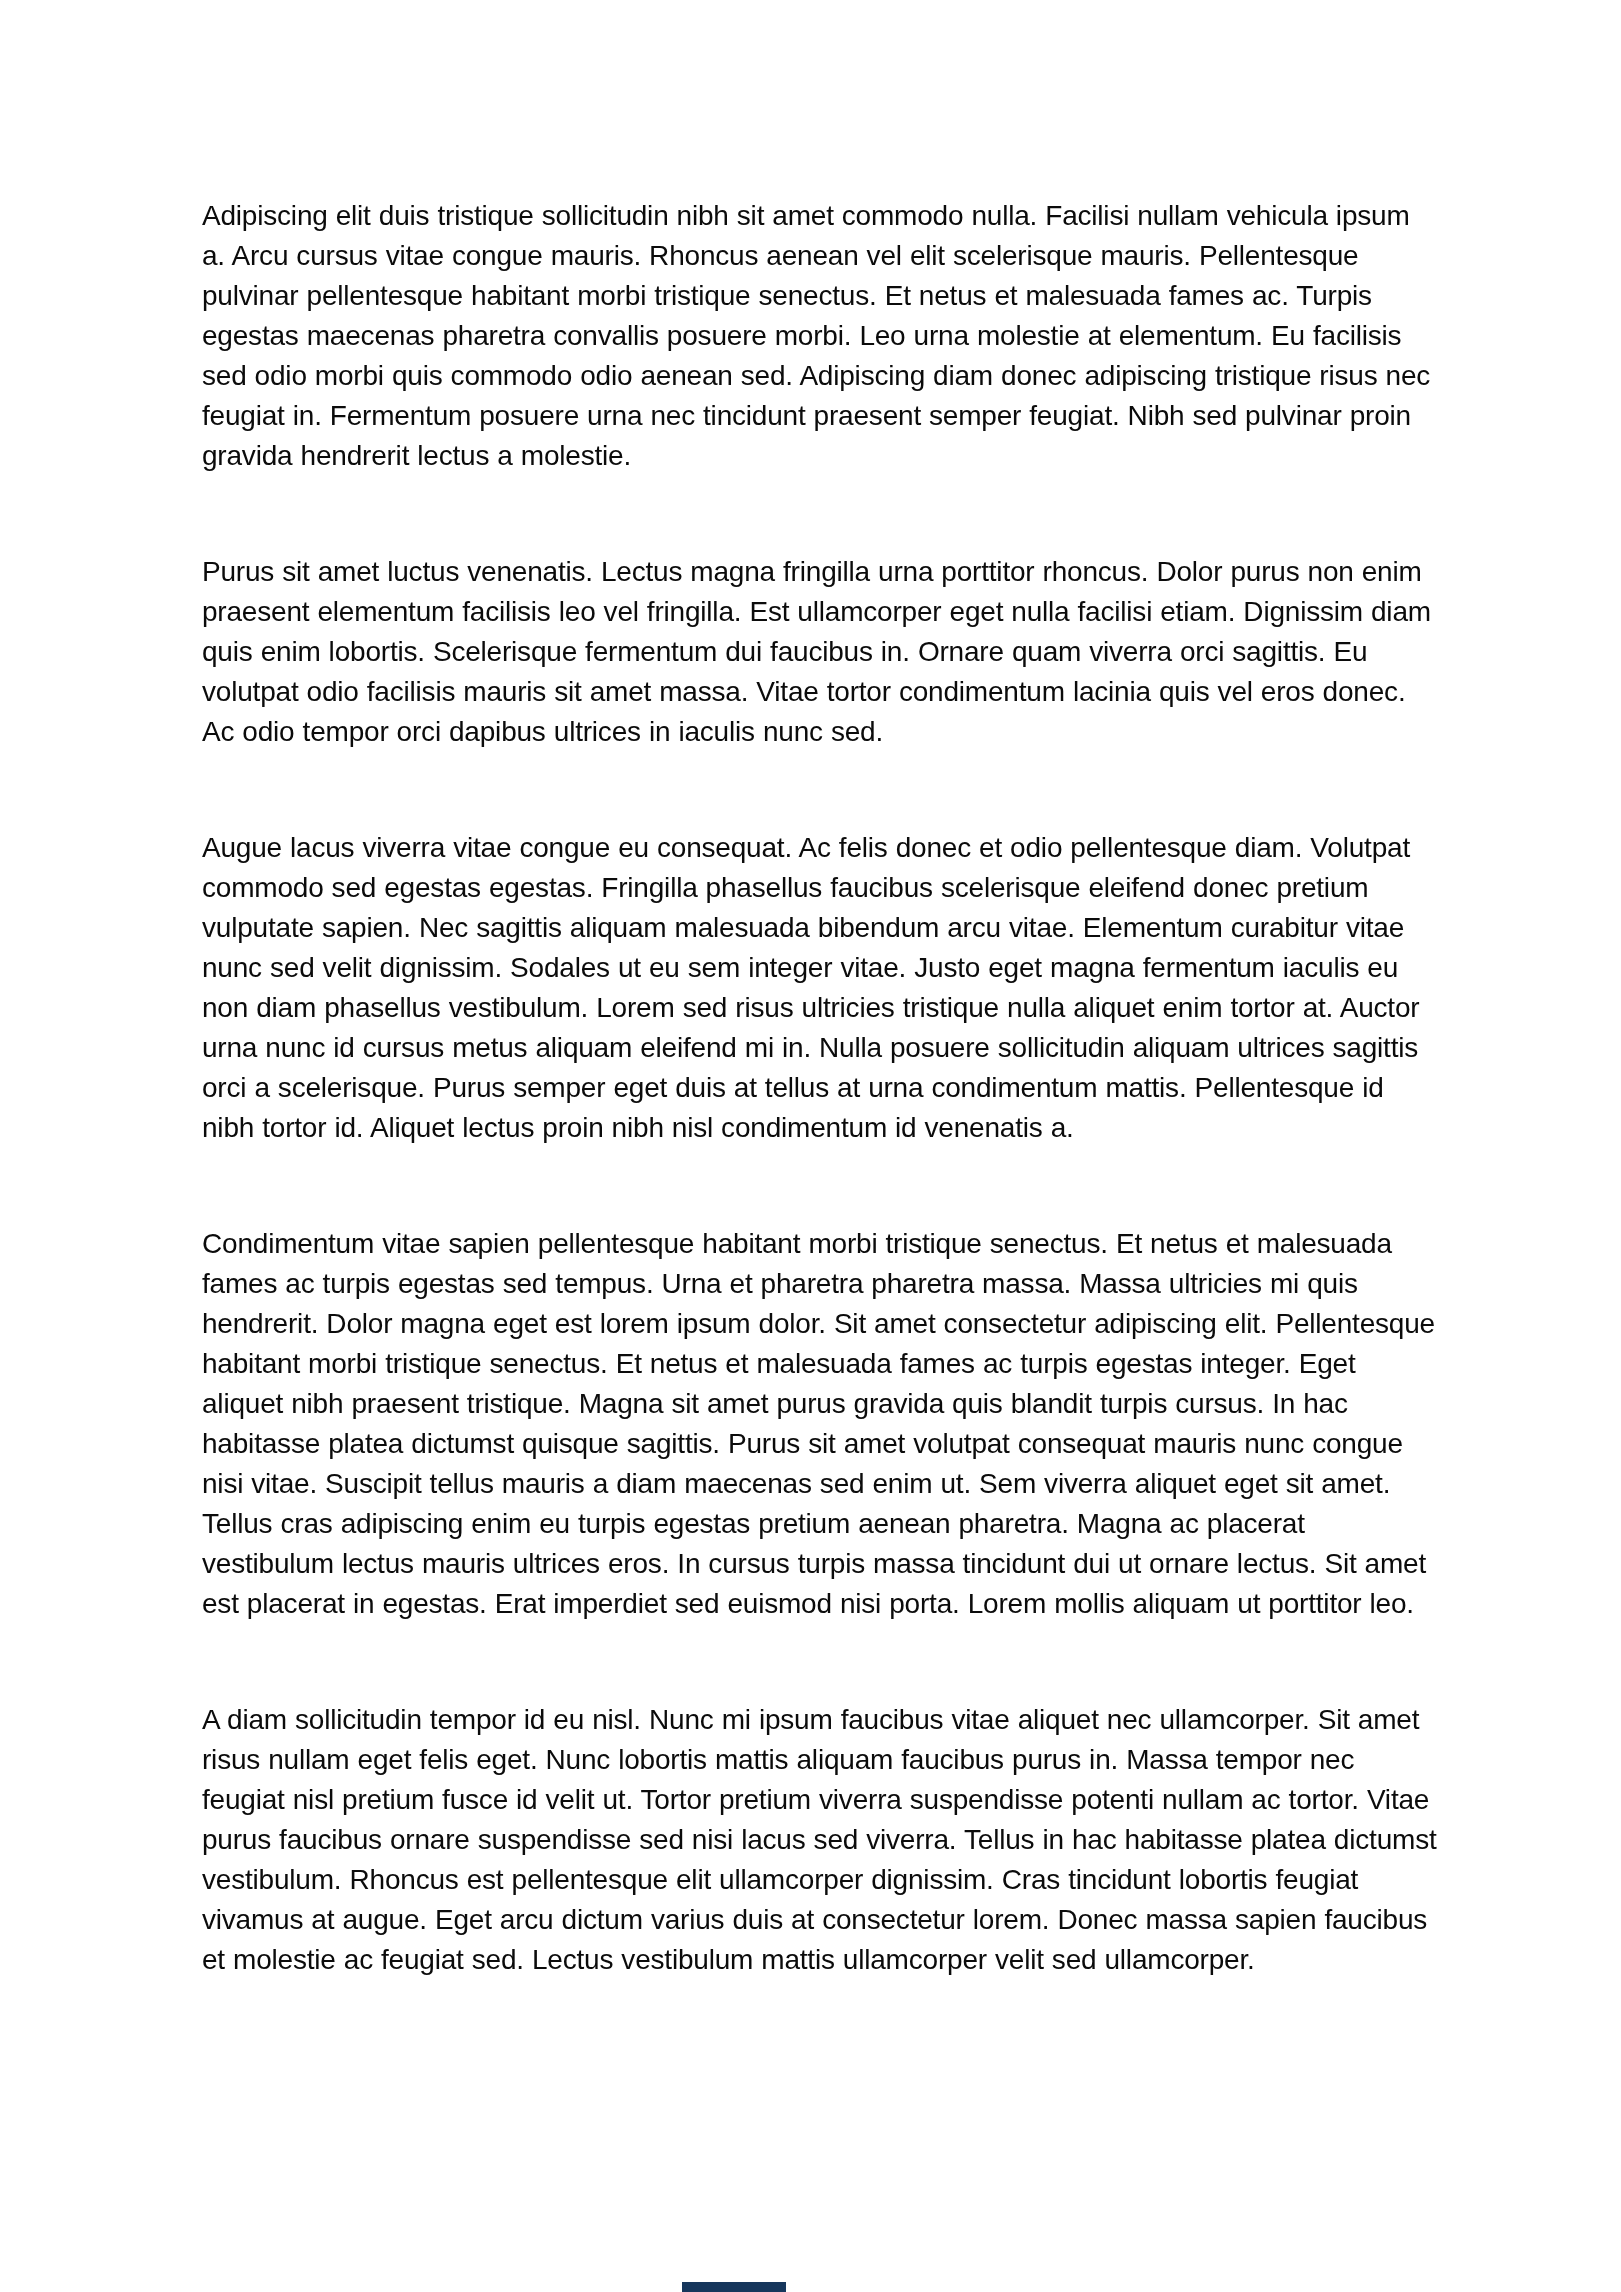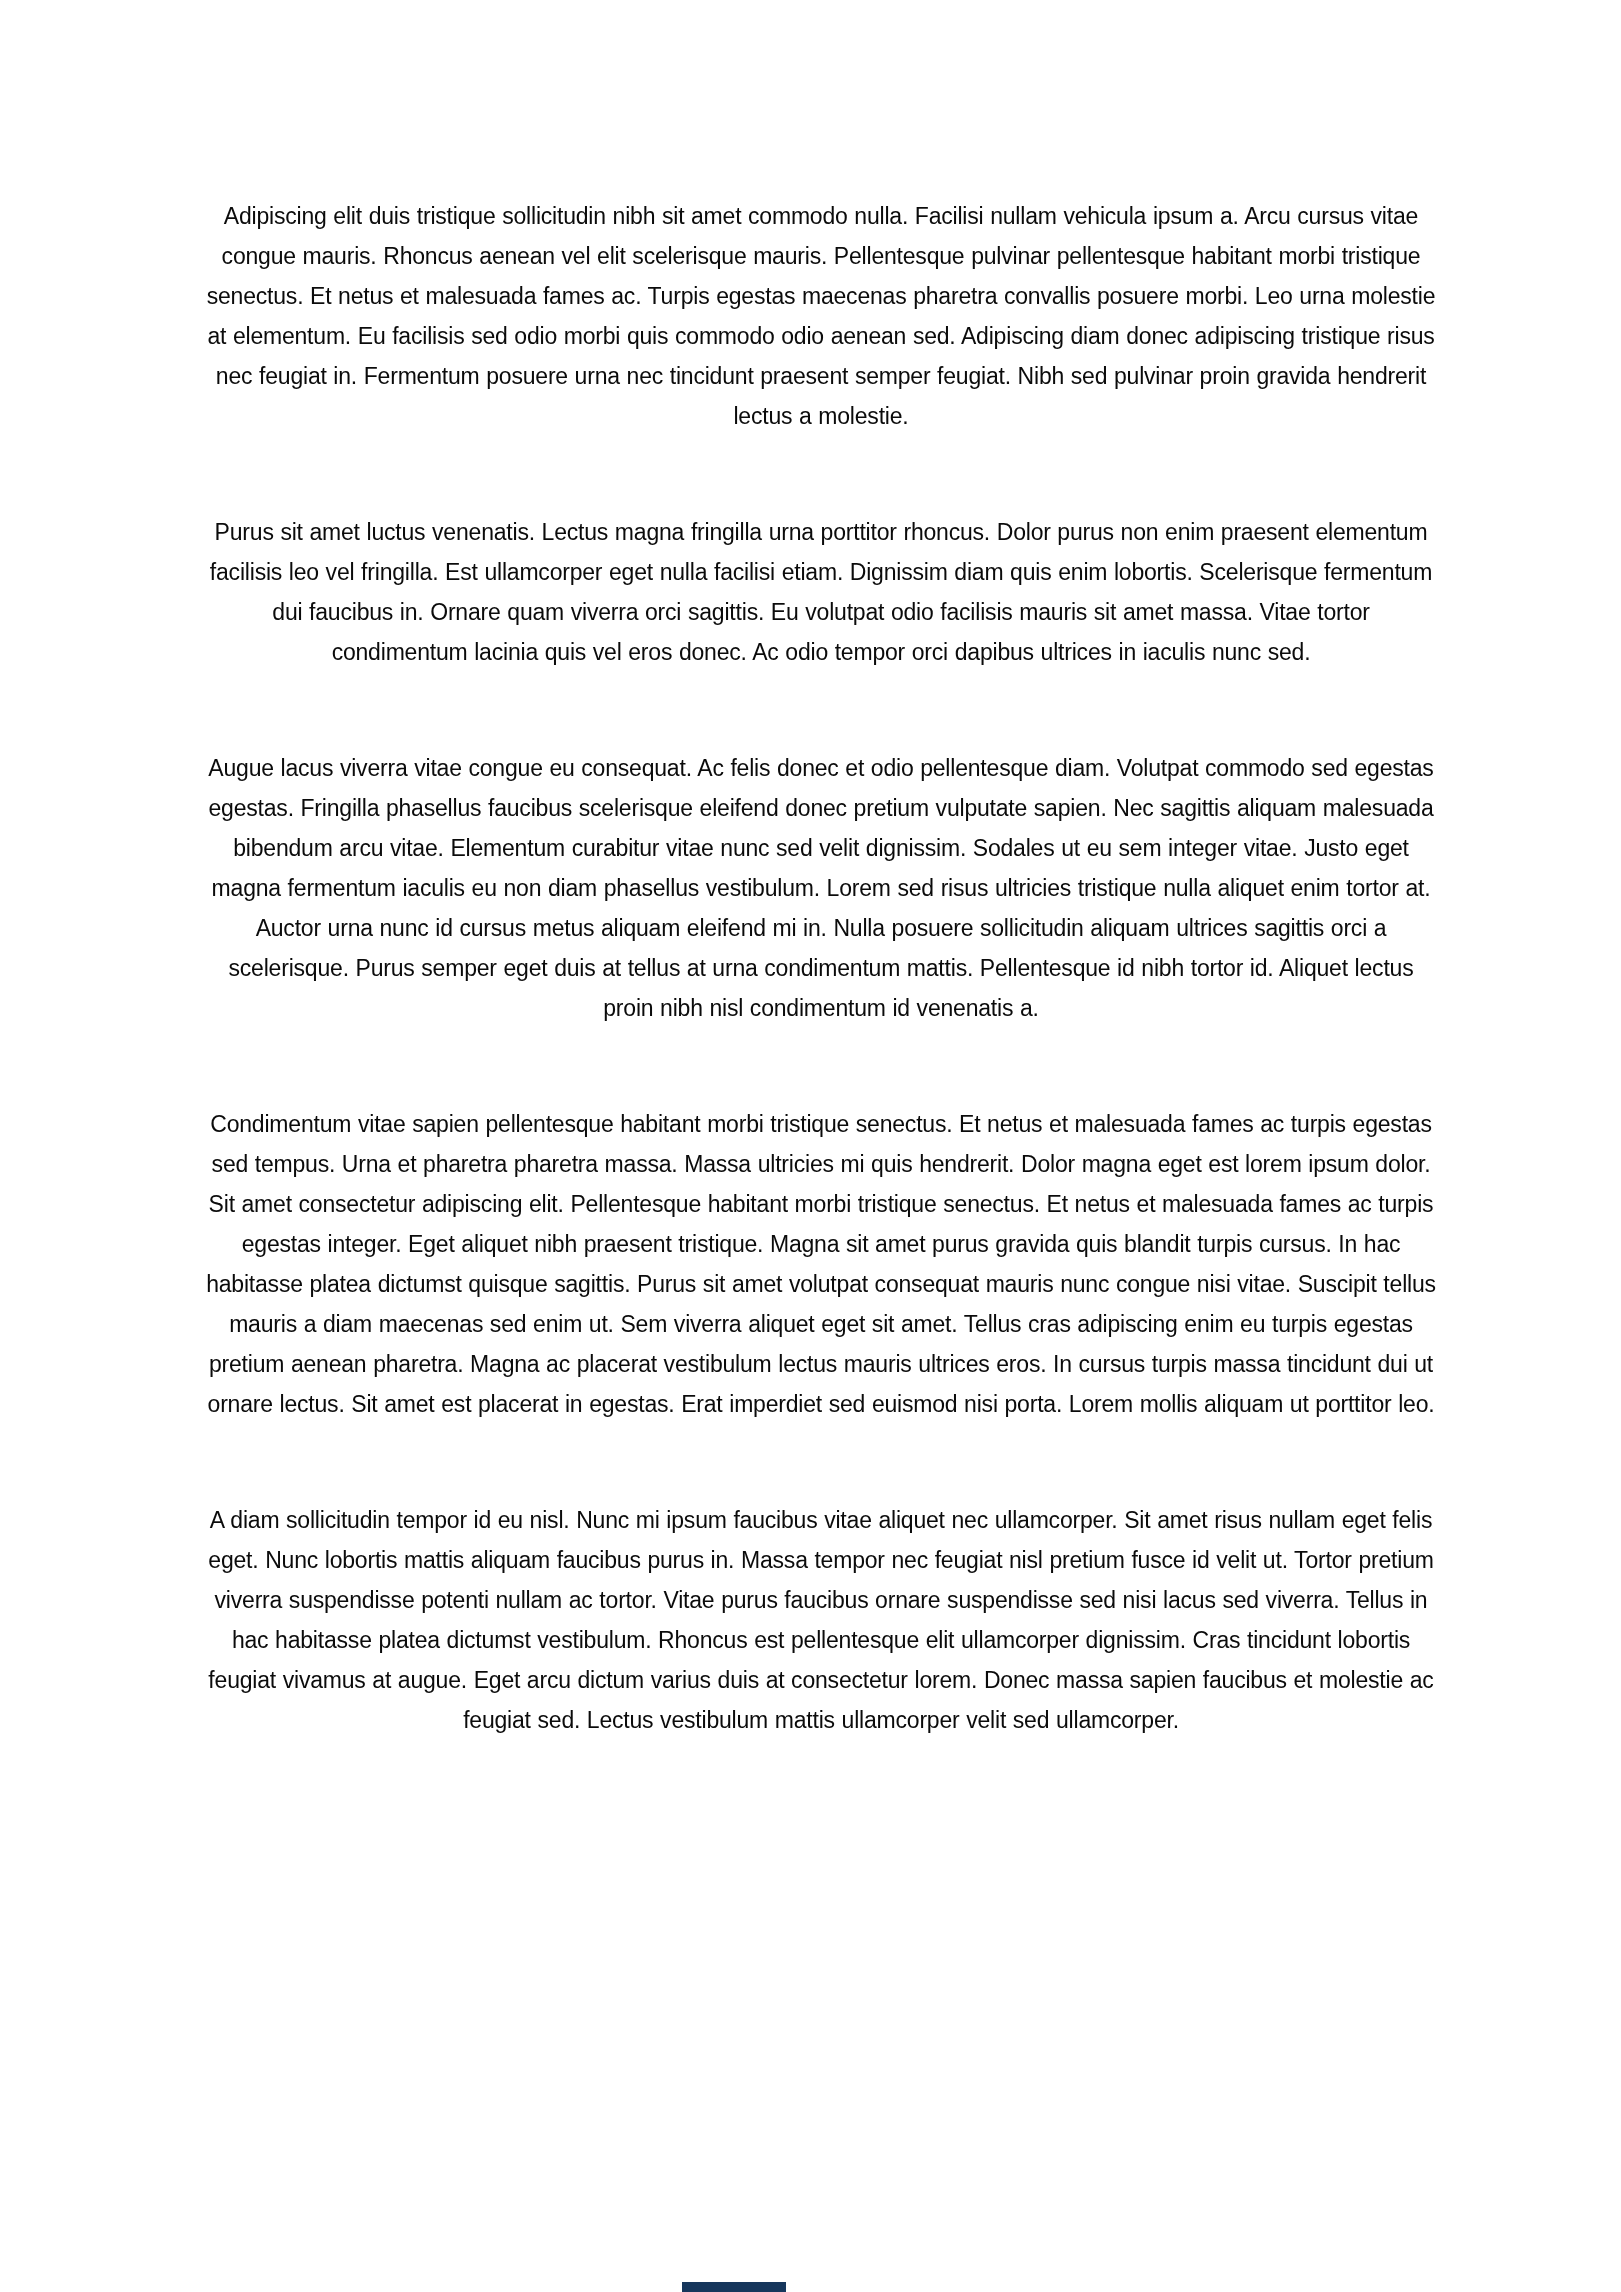--- a/index.html
+++ b/index.html
@@ -17,24 +17,24 @@
   }
   .content {
     position: absolute;
     top: 196px;
     left: 202px;
     width: 1238px;
     color: #0b0b0b;
   }
   .content p {
     margin: 0 0 76px 0;
-    font-size: 23px;
+    font-size: 28px;
     line-height: 40px;
     letter-spacing: -0.2px;
-    text-align: center;
+    text-align: left;
     word-spacing: 0.5px;
   }
   .bottom-bar-fragment {
     position: absolute;
     left: 682px;
     bottom: 0;
     width: 104px;
     height: 10.8px;
   }
 </style>

